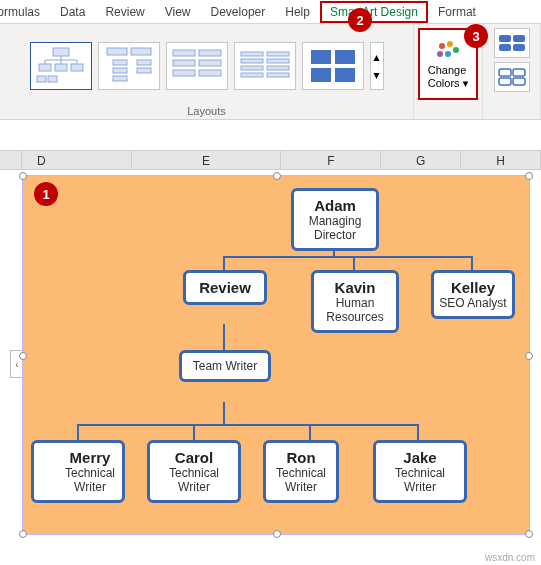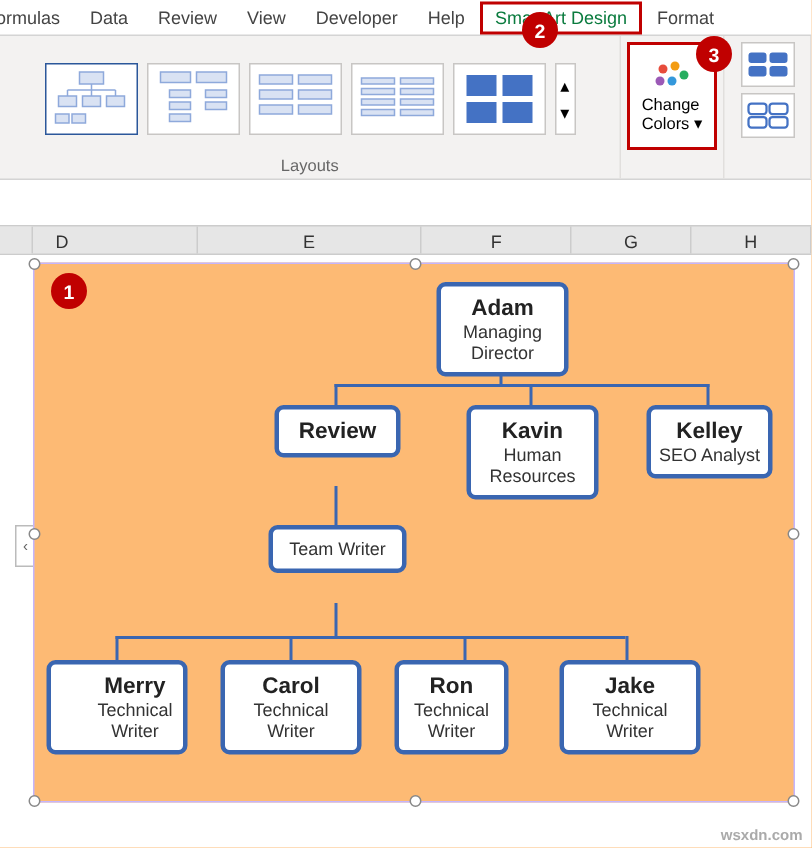--- a/index.html
+++ b/index.html
@@ -32,21 +32,21 @@
 
 
 .node { position: absolute; border: 3px solid #3a66b1; border-radius: 6px; background: #fff; text-align: center; padding: 6px 4px; }
 .node .name { font-weight: 600; font-size: 15px; color: #222; }
 .node .title { font-size: 12px; color: #333; }
 .connector { position: absolute; background: #3a66b1; }
 
 
 .badge { position: absolute; width: 24px; height: 24px; background: #c00000; color: #fff; border-radius: 50%; display: flex; align-items: center; justify-content: center; font-size: 13px; font-weight: 600; z-index: 10; }
 
-.watermark { position: absolute; bottom: 2px; right: 6px; font-size: 10px; color: #aaa; font-weight: bold; }
+.watermark { position: absolute; bottom: 2px; right: 6px; font-size: 10px; color: #aaa; }
 </style>
 </head>
 <body>
 
 <div class="ribbon-tabs">
   <div class="ribbon-tab" style="margin-left:-20px;">Formulas</div>
   <div class="ribbon-tab">Data</div>
   <div class="ribbon-tab">Review</div>
   <div class="ribbon-tab">View</div>
   <div class="ribbon-tab">Developer</div>

